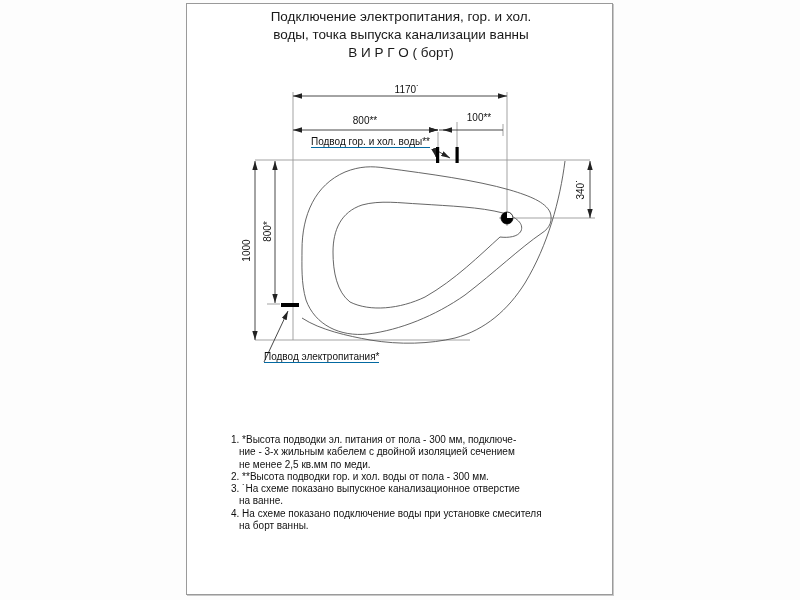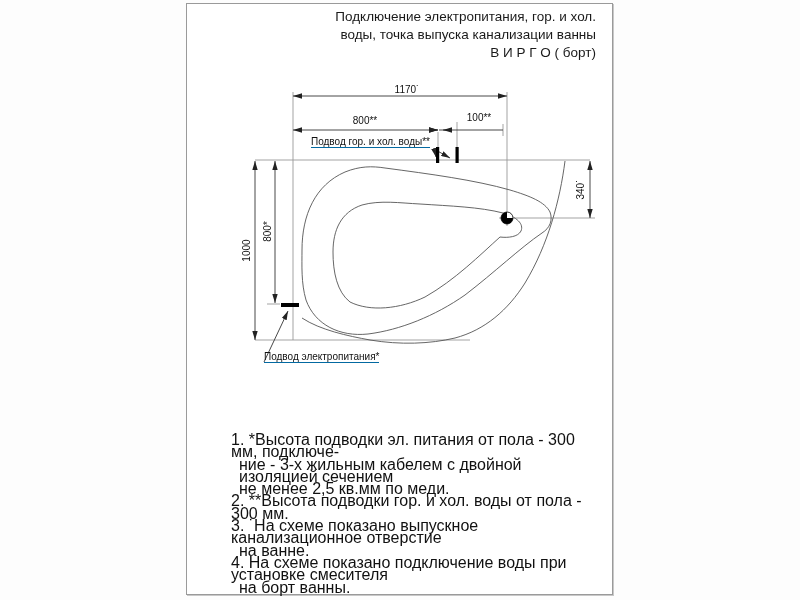--- a/index.html
+++ b/index.html
@@ -1,27 +1,27 @@
 <!DOCTYPE html>
 <html><head>
 <meta charset="utf-8">
 <style>
   html,body{margin:0;padding:0;background:#fff;}
   .stage{position:relative;width:800px;height:600px;background:#fdfdfd;overflow:hidden;
          font-family:"Liberation Sans",sans-serif;}
   .page{position:absolute;left:186px;top:3px;width:425px;height:590px;background:#fff;
         border:1px solid #9a9a9a;box-shadow:1px 1px 0 #c8c8c8;}
   svg.schematic{position:absolute;left:0;top:0;pointer-events:none;}
-  .title{position:absolute;left:206px;top:8px;width:390px;text-align:right;
+  .title{position:absolute;left:206px;top:8px;width:390px;text-align:center;
          font-size:13.5px;line-height:18px;color:#1a1a1a;}
   .lbl{position:absolute;font-size:10px;color:#111;white-space:nowrap;}
   .lbl.c{text-align:center;}
   .rot{transform:rotate(-90deg);}
   .callout{border-bottom:1px solid #0369a1;padding-bottom:0px;display:inline-block;}
-  .notes{position:absolute;left:231px;top:434px;width:362px;font-size:16px;
+  .notes{position:absolute;left:231px;top:434px;width:362px;font-size:10px;
          line-height:12.3px;color:#111;}
   .notes .cont{padding-left:8px;}
 </style>
 </head>
 <body>
 
 <div class="stage">
 
   <div class="page"></div>
 

